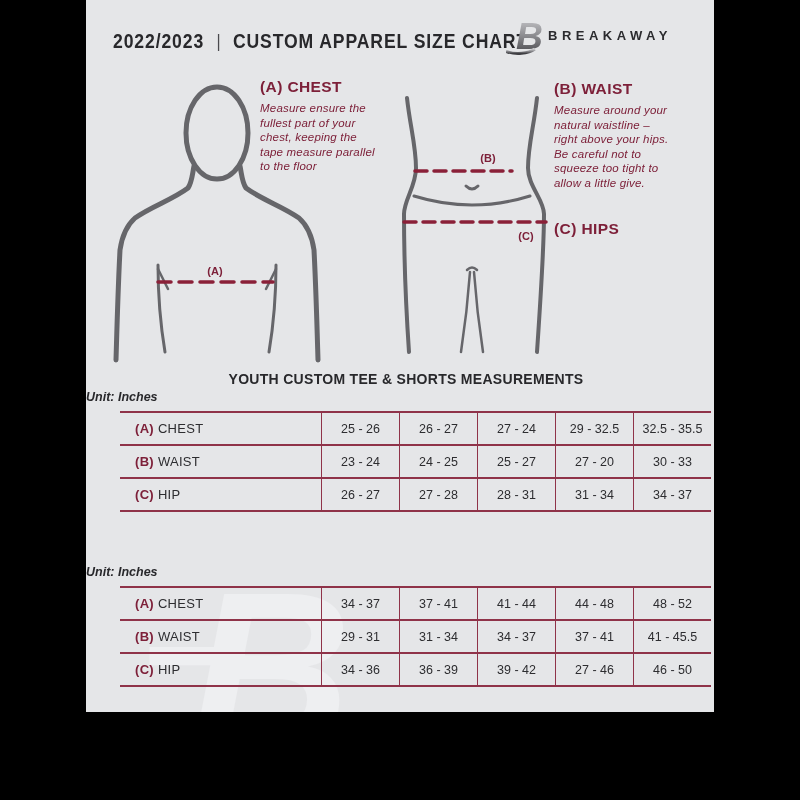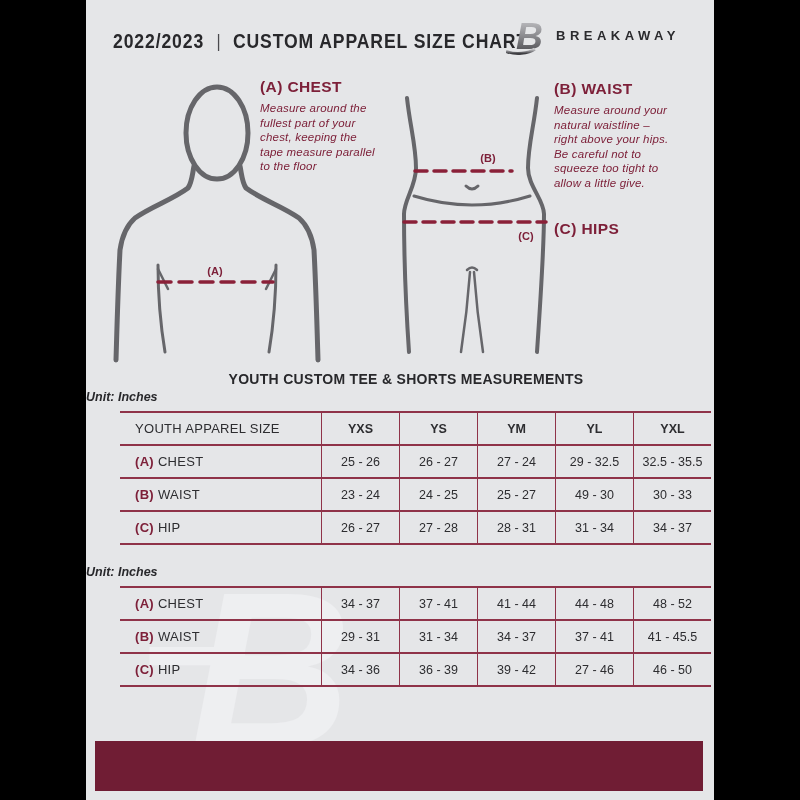--- a/index.html
+++ b/index.html
@@ -1,26 +1,26 @@
 <!DOCTYPE html>
 <html><head>
 <meta charset="utf-8">
 <style>
   html,body{margin:0;padding:0;background:#000;}
-  #canvas{position:relative;width:800px;height:800px;background:#000;overflow:hidden;
+  #canvas{position:relative;width:800px;height:712px;background:#000;overflow:hidden;
           font-family:"Liberation Sans",sans-serif;}
   #page{position:absolute;left:86px;top:0;width:628px;height:800px;background:#e5e6e8;}
 
   
   .hdr{position:absolute;left:27px;top:26px;height:30px;display:flex;align-items:center;
        transform:scaleX(.88);transform-origin:left center;white-space:nowrap;}
   .hdr-year,.hdr-title{font-weight:bold;font-size:20px;color:#28282b;letter-spacing:1px;}
   .hdr-div{font-size:18px;color:#4a4a4e;margin:0 14px;font-weight:400;}
   .brand{position:absolute;left:420px;top:14px;display:flex;align-items:center;}
-  .brand-name{font-weight:bold;font-size:13px;letter-spacing:4.5px;color:#2b2b2e;margin-left:12px;}
+  .brand-name{font-weight:bold;font-size:13px;letter-spacing:4.5px;color:#2b2b2e;margin-left:4px;}
 
   
   .fig{position:absolute;}
   .fig path,.fig ellipse{fill:none;stroke:#66666a;stroke-linecap:round;}
   .dash{stroke:#8a2038 !important;}
   .fig text{fill:#7d2039;font-weight:bold;font-size:11px;font-family:"Liberation Sans",sans-serif;}
   .guide-head{position:absolute;color:#7d2039;font-weight:bold;font-size:15.5px;letter-spacing:.4px;}
   .guide-body{position:absolute;color:#7d2039;font-style:italic;font-size:11.5px;line-height:14.5px;
               white-space:pre-line;letter-spacing:.2px;}
 
@@ -90,21 +90,21 @@
       <path d="M69,182 Q74,177 79,182" stroke-width="2.5"></path>
       <path d="M72,184 C70,212 67,238 63,264" stroke-width="2.5"></path>
       <path d="M76,184 C78,212 81,238 85,264" stroke-width="2.5"></path>
       <path class="dash" d="M17,83 H114" stroke-width="3.5" stroke-dasharray="12,7"></path>
       <path class="dash" d="M6,134 H148" stroke-width="3.5" stroke-dasharray="12,7"></path>
       <text x="90" y="74" text-anchor="middle">(B)</text>
       <text x="128" y="152" text-anchor="middle">(C)</text>
     </svg>
 
     <div class="guide-head" style="left:174px;top:78px;">(A) CHEST</div>
-    <div class="guide-body" style="left:174px;top:101px;width:140px;">Measure around the
+    <div class="guide-body" style="left:174px;top:101px;width:140px;">Measure ensure the
 fullest part of your
 chest, keeping the
 tape measure parallel
 to the floor</div>
 
     <div class="guide-head" style="left:468px;top:80px;">(B) WAIST</div>
     <div class="guide-body" style="left:468px;top:103px;width:150px;">Measure around your
 natural waistline –
 right above your hips.
 Be careful not to
@@ -116,42 +116,34 @@
     <svg class="watermark" width="330" height="250" viewBox="0 0 100 110">
       <text x="26" y="92" font-size="98" font-weight="bold" font-style="italic" font-family="Liberation Sans, sans-serif" fill="#eff0f2">B</text>
       <path d="M8,52 L50,52" stroke="#eff0f2" stroke-width="8" fill="none"></path>
       <path d="M0,98 C26,108 58,104 76,92" stroke="#eff0f2" stroke-width="8" fill="none"></path>
     </svg>
 
     <div class="tbl-title" style="top:371px;">YOUTH CUSTOM TEE &amp; SHORTS MEASUREMENTS</div>
     <div class="tbl-unit" style="top:390px;">Unit: Inches</div>
     <table class="size" style="top:411px;">
       <tbody>
-          <tr class="hd">
-        <td class="lblcol">YOUTH APPAREL SIZE</td>
-        <td class="val">YXS</td>
-        <td class="val">YS</td>
-        <td class="val">YM</td>
-        <td class="val">YL</td>
-        <td class="val">YXL</td>
-      </tr>
       <tr>
         <td class="lblcol"><span class="mk">(A)</span> <span>CHEST</span></td>
         <td class="val">25 - 26</td>
         <td class="val">26 - 27</td>
         <td class="val">27 - 24</td>
         <td class="val">29 - 32.5</td>
         <td class="val">32.5 - 35.5</td>
       </tr>
       <tr>
         <td class="lblcol"><span class="mk">(B)</span> <span>WAIST</span></td>
         <td class="val">23 - 24</td>
         <td class="val">24 - 25</td>
         <td class="val">25 - 27</td>
-        <td class="val">49 - 30</td>
+        <td class="val">27 - 20</td>
         <td class="val">30 - 33</td>
       </tr>
       <tr>
         <td class="lblcol"><span class="mk">(C)</span> <span>HIP</span></td>
         <td class="val">26 - 27</td>
         <td class="val">27 - 28</td>
         <td class="val">28 - 31</td>
         <td class="val">31 - 34</td>
         <td class="val">34 - 37</td>
       </tr>

